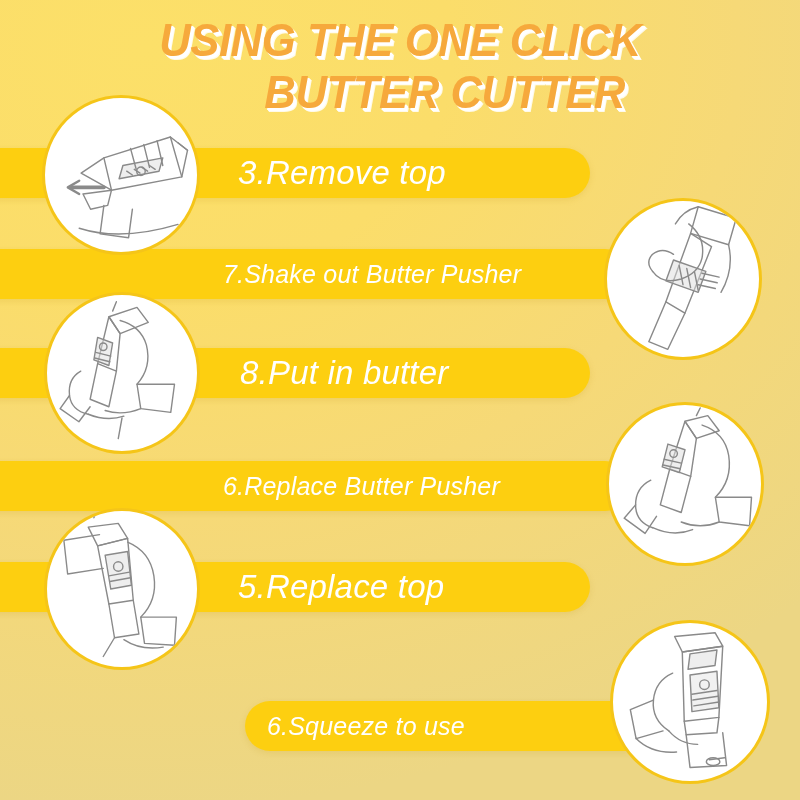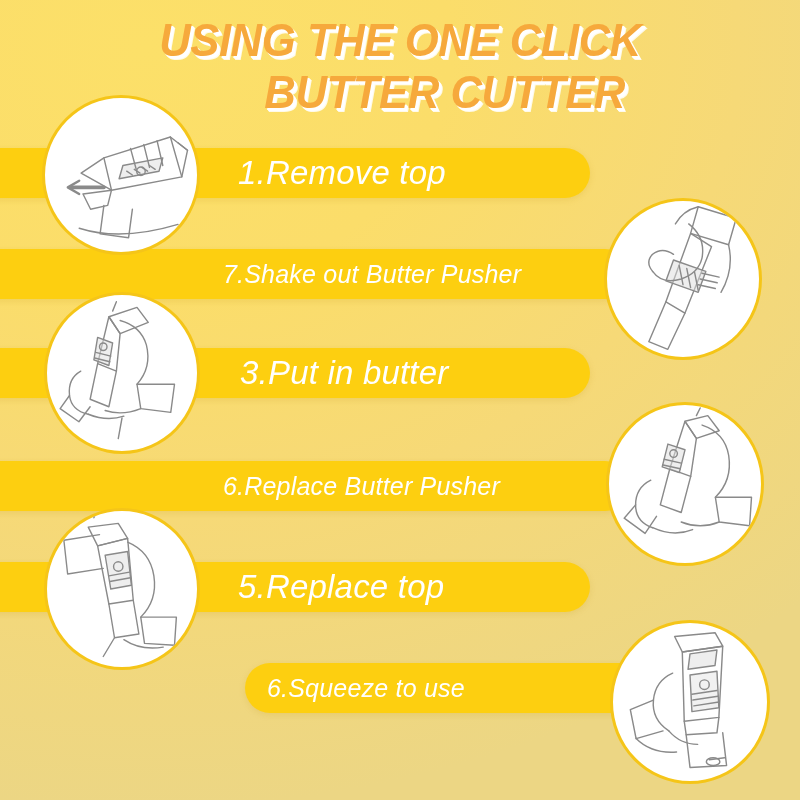--- a/index.html
+++ b/index.html
@@ -75,21 +75,21 @@
 
   #pill3{ left:-60px; top:348px; width:624px; }
   #pill3 span{ margin-left:300px; }
 
   #pill4{ left:-60px; top:461px; width:668px; }
   #pill4 span{ margin-left:283px; }
 
   #pill5{ left:-60px; top:562px; width:624px; }
   #pill5 span{ margin-left:298px;text-align:center; }
 
-  #pill6{ left:245px; top:663px; width:363px; padding-left:22px; }
+  #pill6{ left:245px; top:701px; width:363px; padding-left:22px; }
 
   
   .photo{
     position:absolute;
     border-radius:50%;
     background:#ffffff;
     border:3px solid #f5c518;
     box-sizing:border-box;
     overflow:hidden;
   }
@@ -106,27 +106,27 @@
 <body>
 
 <div id="poster">
 
   <div class="title-wrap">
     <span class="title-line l1">USING THE ONE CLICK</span>
     <span class="title-line l2">BUTTER CUTTER</span>
   </div>
 
   <div class="pill big" id="pill1">
-      <span>1.Remove top</span>
+      <span>3.Remove top</span>
     </div>
   <div class="pill small" id="pill2">
       <span>7.Shake out Butter Pusher</span>
     </div>
   <div class="pill big" id="pill3">
-      <span>3.Put in butter</span>
+      <span>8.Put in butter</span>
     </div>
   <div class="pill small" id="pill4">
       <span>6.Replace Butter Pusher</span>
     </div>
   <div class="pill big" id="pill5">
       <span>5.Replace top</span>
     </div>
   <div class="pill small" id="pill6">
       <span>6.Squeeze to use</span>
     </div>

